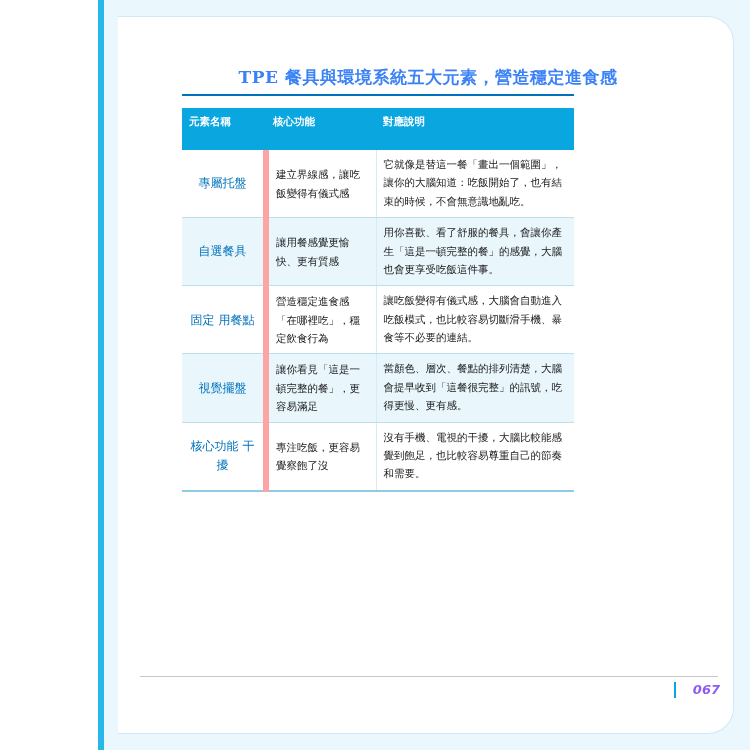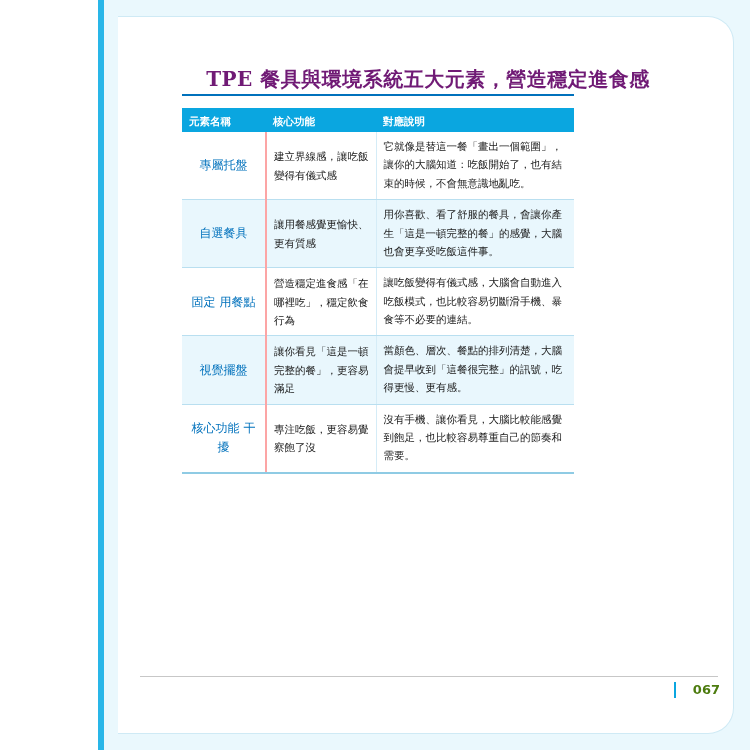--- a/index.html
+++ b/index.html
@@ -60,23 +60,23 @@
   }
 
   
   .doc-title {
     position: absolute;
     left: 130px;
     top: 66px;
     width: 596px;
     text-align: center;
     font-family: "DejaVu Serif", "Liberation Serif", serif;
-    font-size: 20px;
+    font-size: 17px;
     font-weight: bold;
-    color: #701a75;
+    color: #3b82f6;
     letter-spacing: 0.5px;
   }
   .title-rule {
     position: absolute;
     left: 182px;
     top: 94px;
     width: 392px;
     height: 2px;
     background: #0071bc;
   }
@@ -95,21 +95,21 @@
     padding: 6px 7px;
     box-sizing: border-box;
   }
   .tbl thead th {
     background: #0aa6e0;
     color: #ffffff;
     font-size: 10.5px;
     font-weight: bold;
     text-align: left;
     padding-top: 7px;
-    padding-bottom: 3px;
+    padding-bottom: 21px;
     border: none;
   }
   .col-a { width: 84px; }
   .col-b { width: 110px; }
   .col-c { width: 198px; }
 
   .tbl tbody tr td {
     border-bottom: 1px solid #b9dff0;
     font-size: 10.5px;
     line-height: 1.75;
@@ -118,21 +118,21 @@
   .tbl tbody tr.row-alt td {
     background: #e9f7fd;
   }
   .tbl tbody tr td.cell-name {
     color: #0071bc;
     font-family: "DejaVu Serif", "Liberation Serif", serif;
     font-size: 12px;
     line-height: 1.55;
     text-align: center;
     vertical-align: middle;
-    border-right: 2px solid #fca5a5;
+    border-right: 6px solid #fca5a5;
   }
   .tbl tbody tr td.cell-fn {
     border-right: 1px solid #d5ecf7;
     vertical-align: middle;
   }
   .tbl tbody tr td.cell-desc {
     vertical-align: middle;
     font-family: Liberation Serif, serif;
   }
   .tbl tbody tr:last-child td {
@@ -172,22 +172,23 @@
     background: #0aa6e0;
   }
   .footer-page {
     position: absolute;
     right: 0;
     top: 2px;
     width: 34px;
     text-align: right;
     font-size: 13px;
     font-weight: bold;
-    color: #4d7c0f;
+    color: #8b5cf6;
     font-family: "DejaVu Sans", "Liberation Sans", sans-serif;
+    font-style: italic;
   }
 </style>
 </head>
 <body>
 
 <div class="page-wrap">
 
   <div class="left-band"></div>
   <div class="cyan-edge"></div>
   <div class="page-body"></div>
@@ -228,21 +229,21 @@
       </tr>
       <tr class="row-alt">
         <td class="cell-name">視覺擺盤</td>
         <td class="cell-fn">讓你看見「這是一頓完整的餐」，更容易滿足</td>
         <td class="cell-desc">當顏色、層次、餐點的排列清楚，大腦會提早收到「這餐很完整」的訊號，吃得更慢、更有感。</td>
       </tr>
       <tr class="row-plain">
         <td class="cell-name">核心功能
 干擾</td>
         <td class="cell-fn">專注吃飯，更容易覺察飽了沒</td>
-        <td class="cell-desc">沒有手機、讓你看見，大腦比較能感覺到飽足，也比較容易尊重自己的節奏和需要。</td>
+        <td class="cell-desc">沒有手機、電視的干擾，大腦比較能感覺到飽足，也比較容易尊重自己的節奏和需要。</td>
       </tr>
     </tbody>
   </table>
 
   <div class="footer-rule"></div>
   <div class="footer">
     <div class="footer-sep"></div>
     <div class="footer-page">067</div>
   </div>
 

